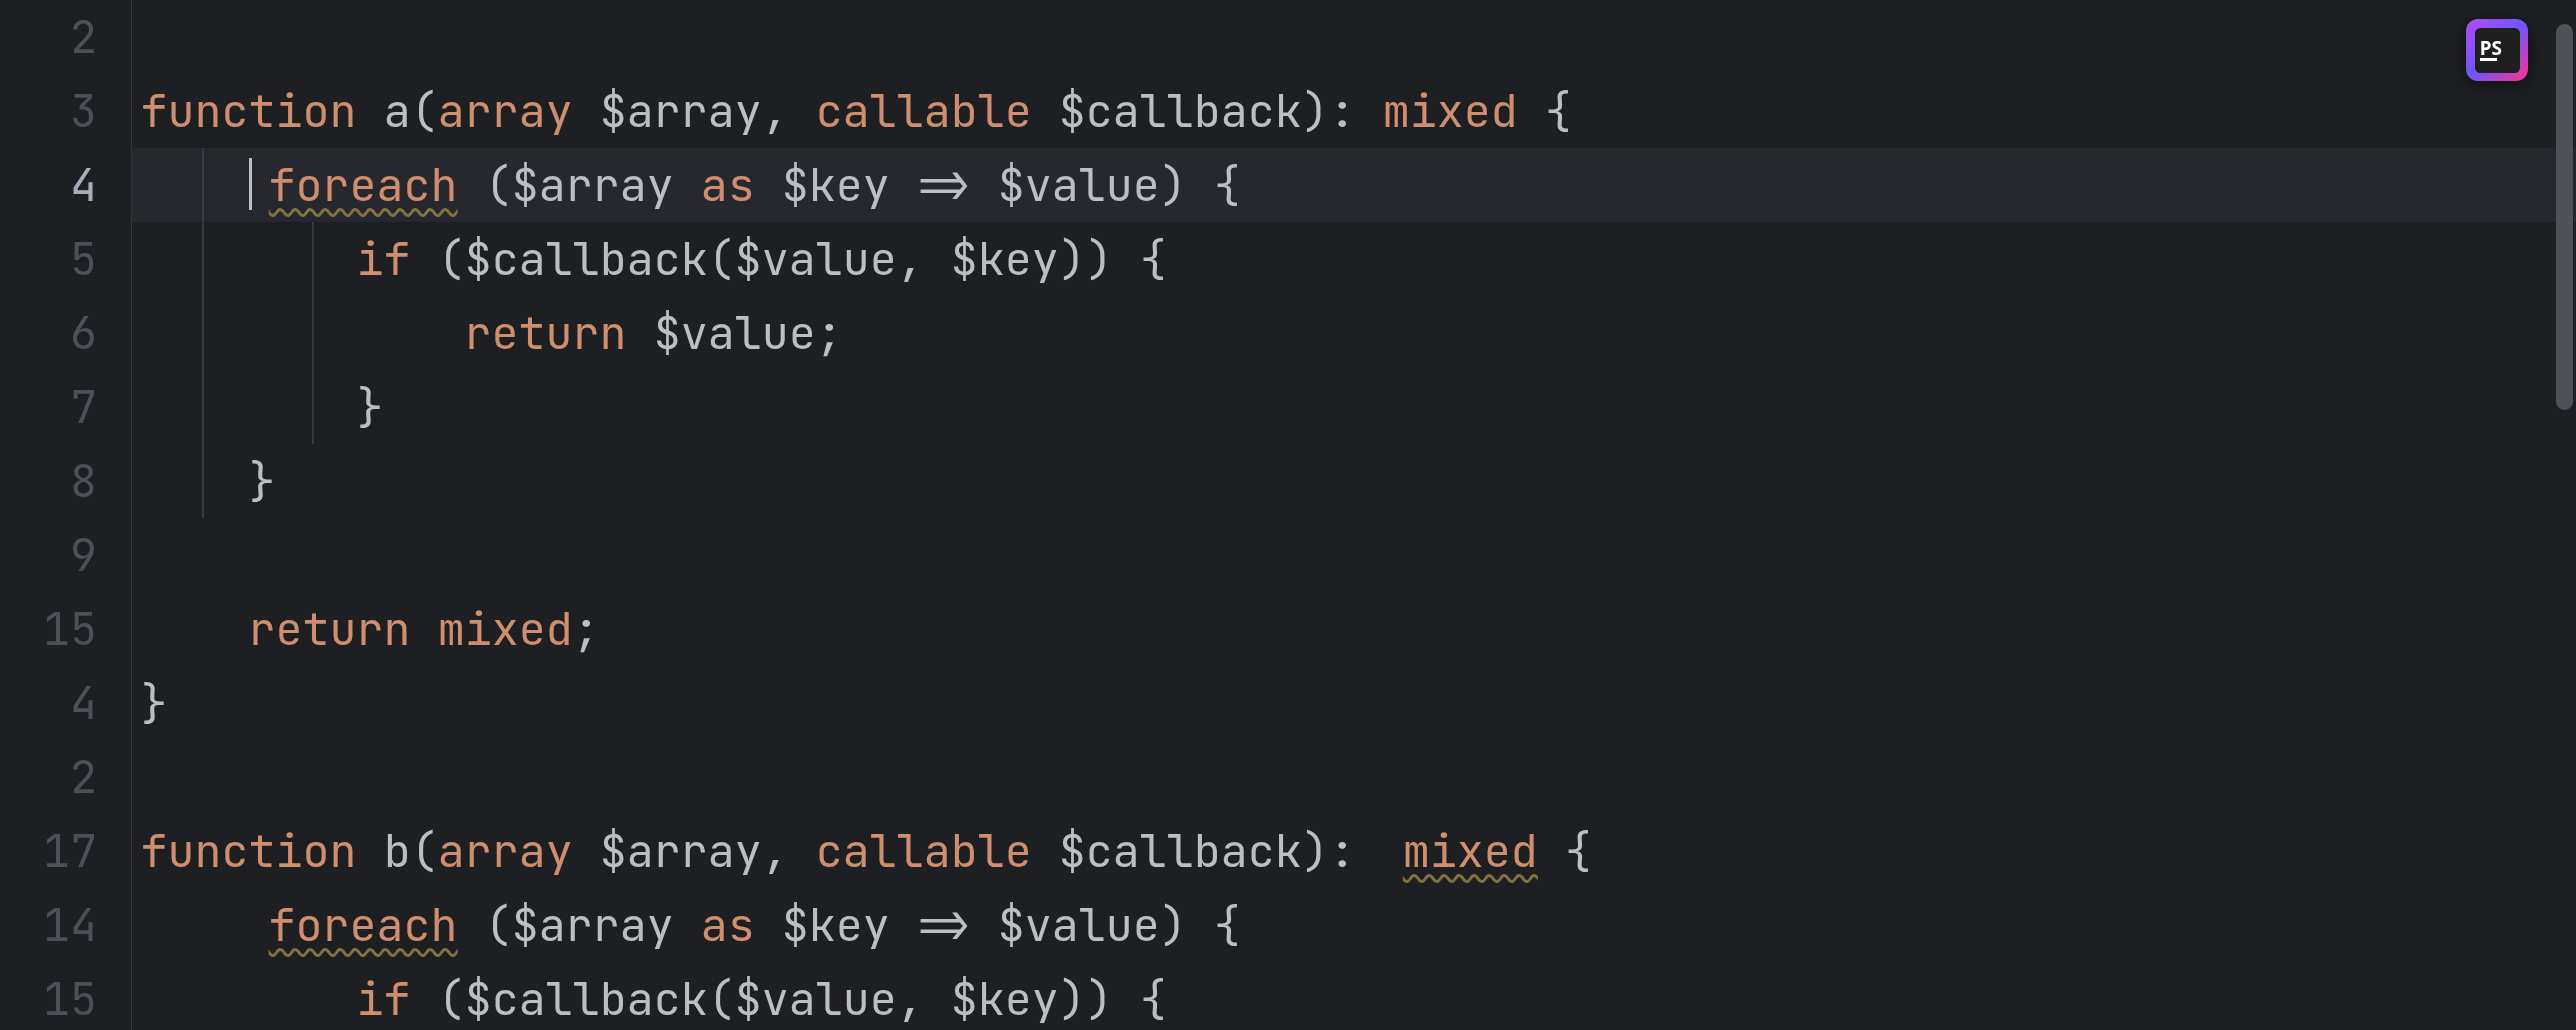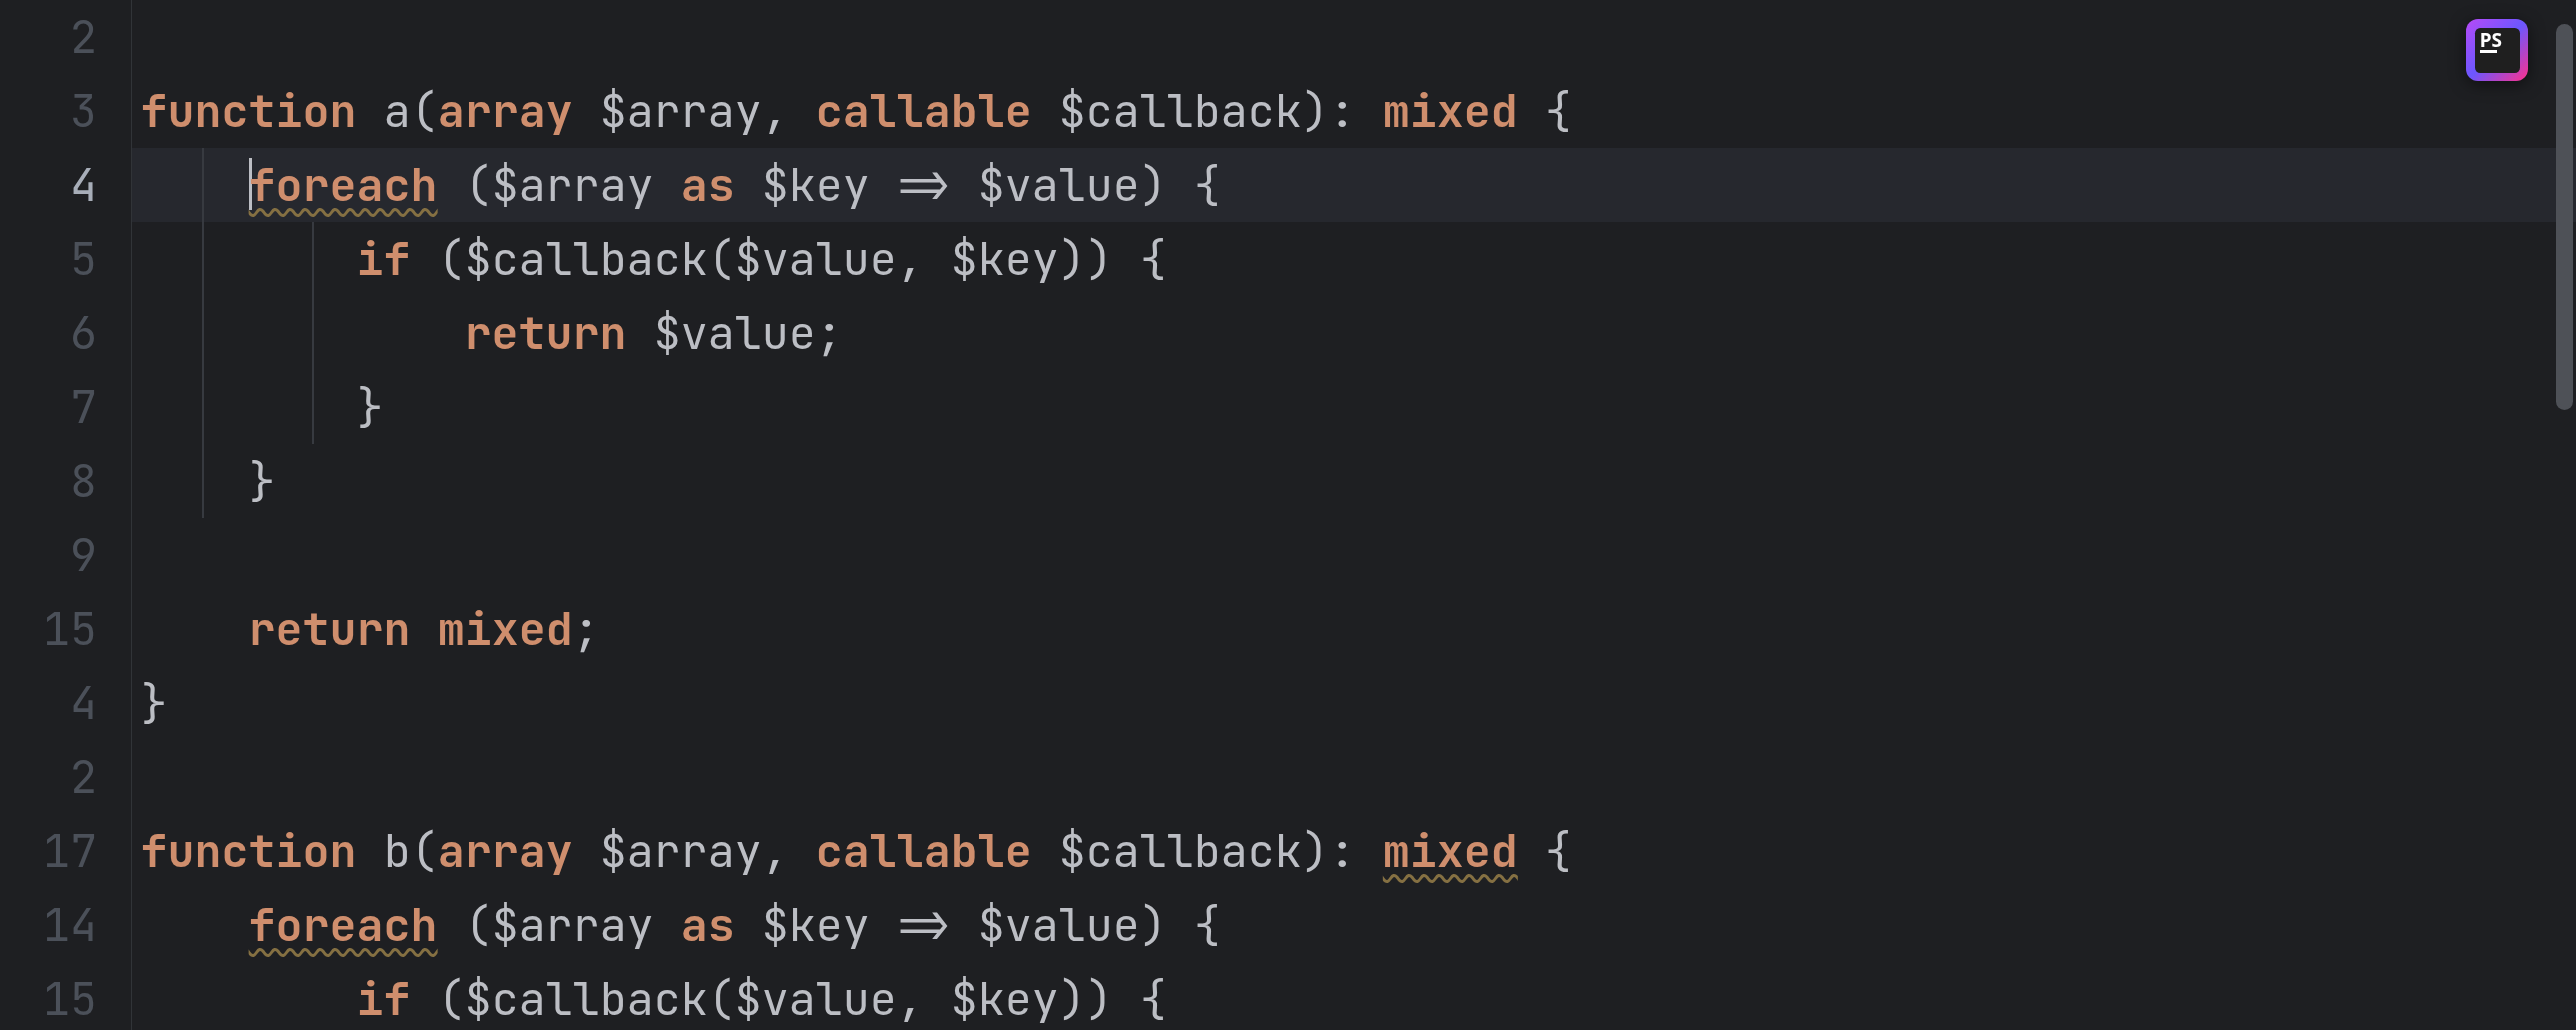--- a/index.html
+++ b/index.html
@@ -56,30 +56,31 @@
   .caret {
     display: inline-block;
     width: 3.4px;
     height: 52px;
     background: #bcbec4;
     vertical-align: -8.6px;
     margin-right: -3.4px;
   }
 
   
-  .tok-keyword { color: #cf8e6d; font-weight: bold; }
+  .tok-keyword { color: #cf8e6d; }
   .tok-default { color: #bcbec4; }
 
   
   .wavy {
     text-decoration-line: underline;
     text-decoration-style: wavy;
     text-decoration-color: #857042;
     text-decoration-thickness: 2.6px;
     text-underline-offset: 6.9px;
+    padding-left: 20px;
   }
 
   
   .scrollbar-track {
     position: absolute;
     top: 0;
     right: 0;
     width: 24px;
     height: 100%;
     background: transparent;
@@ -114,21 +115,21 @@
     background: #1f1f1f;
     border-radius: 5.2px;
     color: #fff;
     font-family: system-ui, sans-serif;
     font-size: 19px;
     font-weight: 700;
     padding: 3.4px 5.2px;
     line-height: 1;
     display: flex;
     flex-direction: column;
-    justify-content: flex-start;
+    justify-content: center;
   }
   .ide-badge-inner .bar {
     width: 17px; height: 3.4px; background: #fff;
   }
 </style>
 </head>
 <body>
 
 <div class="editor">
 

